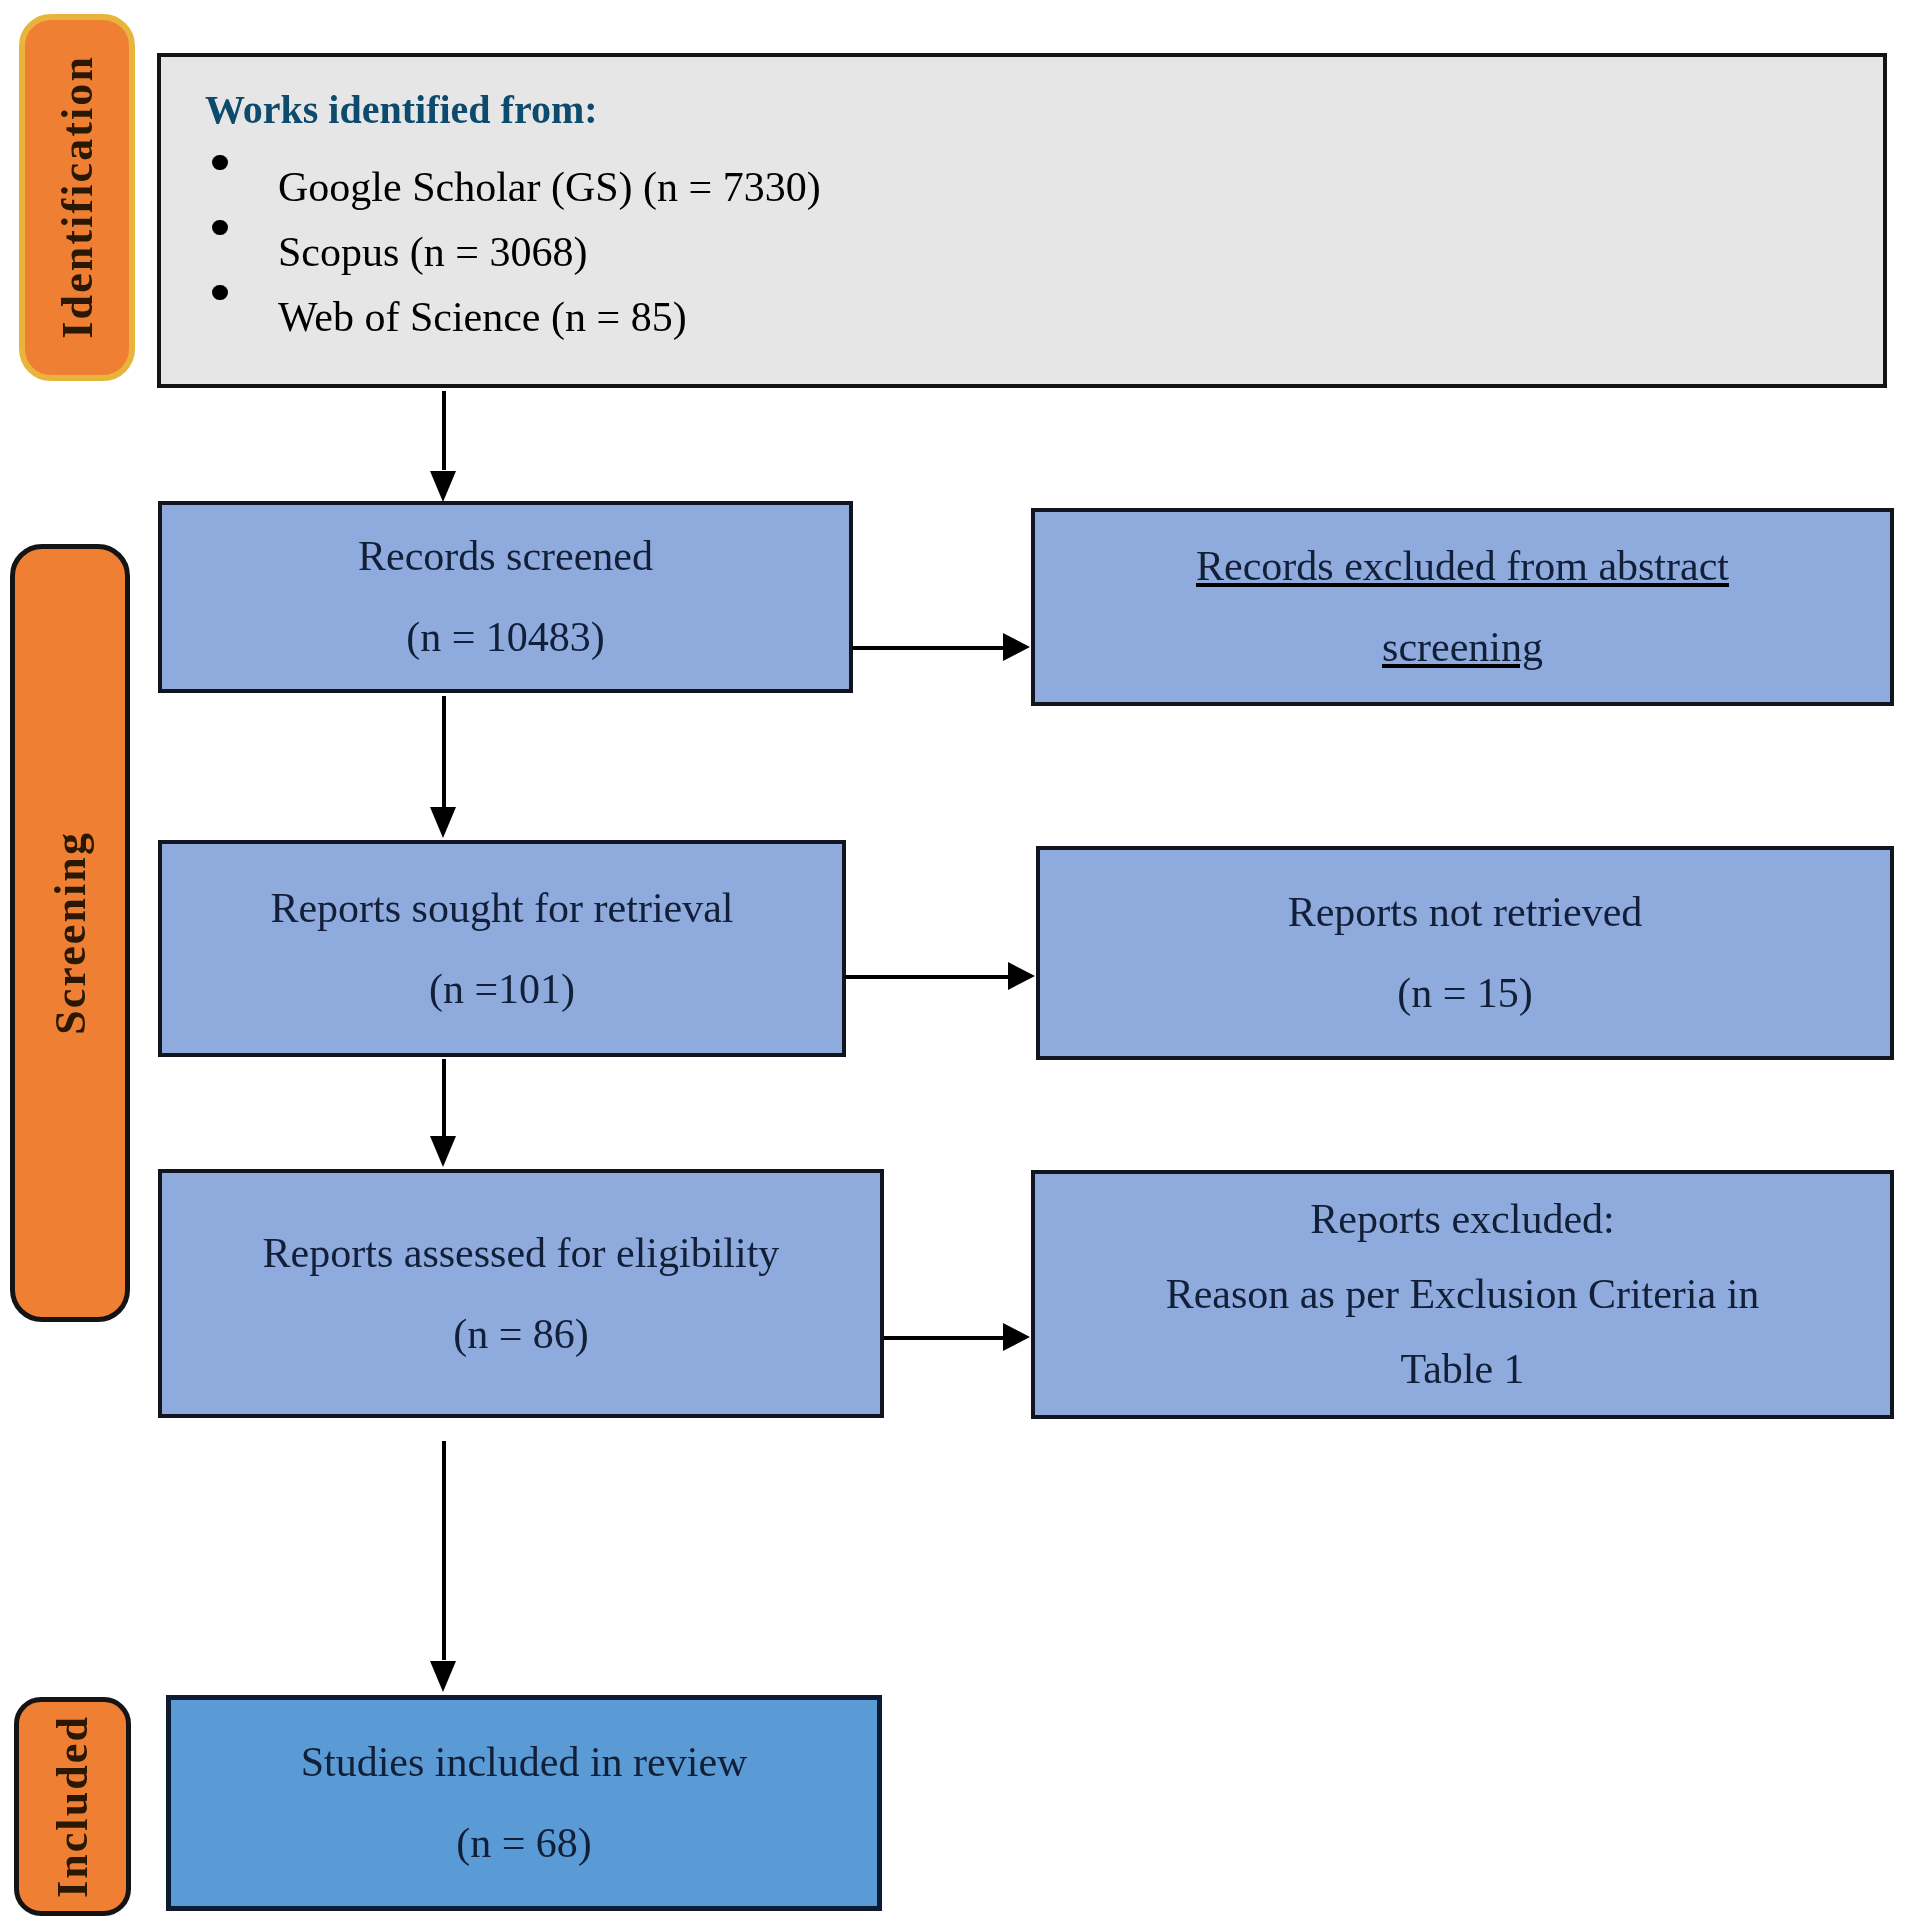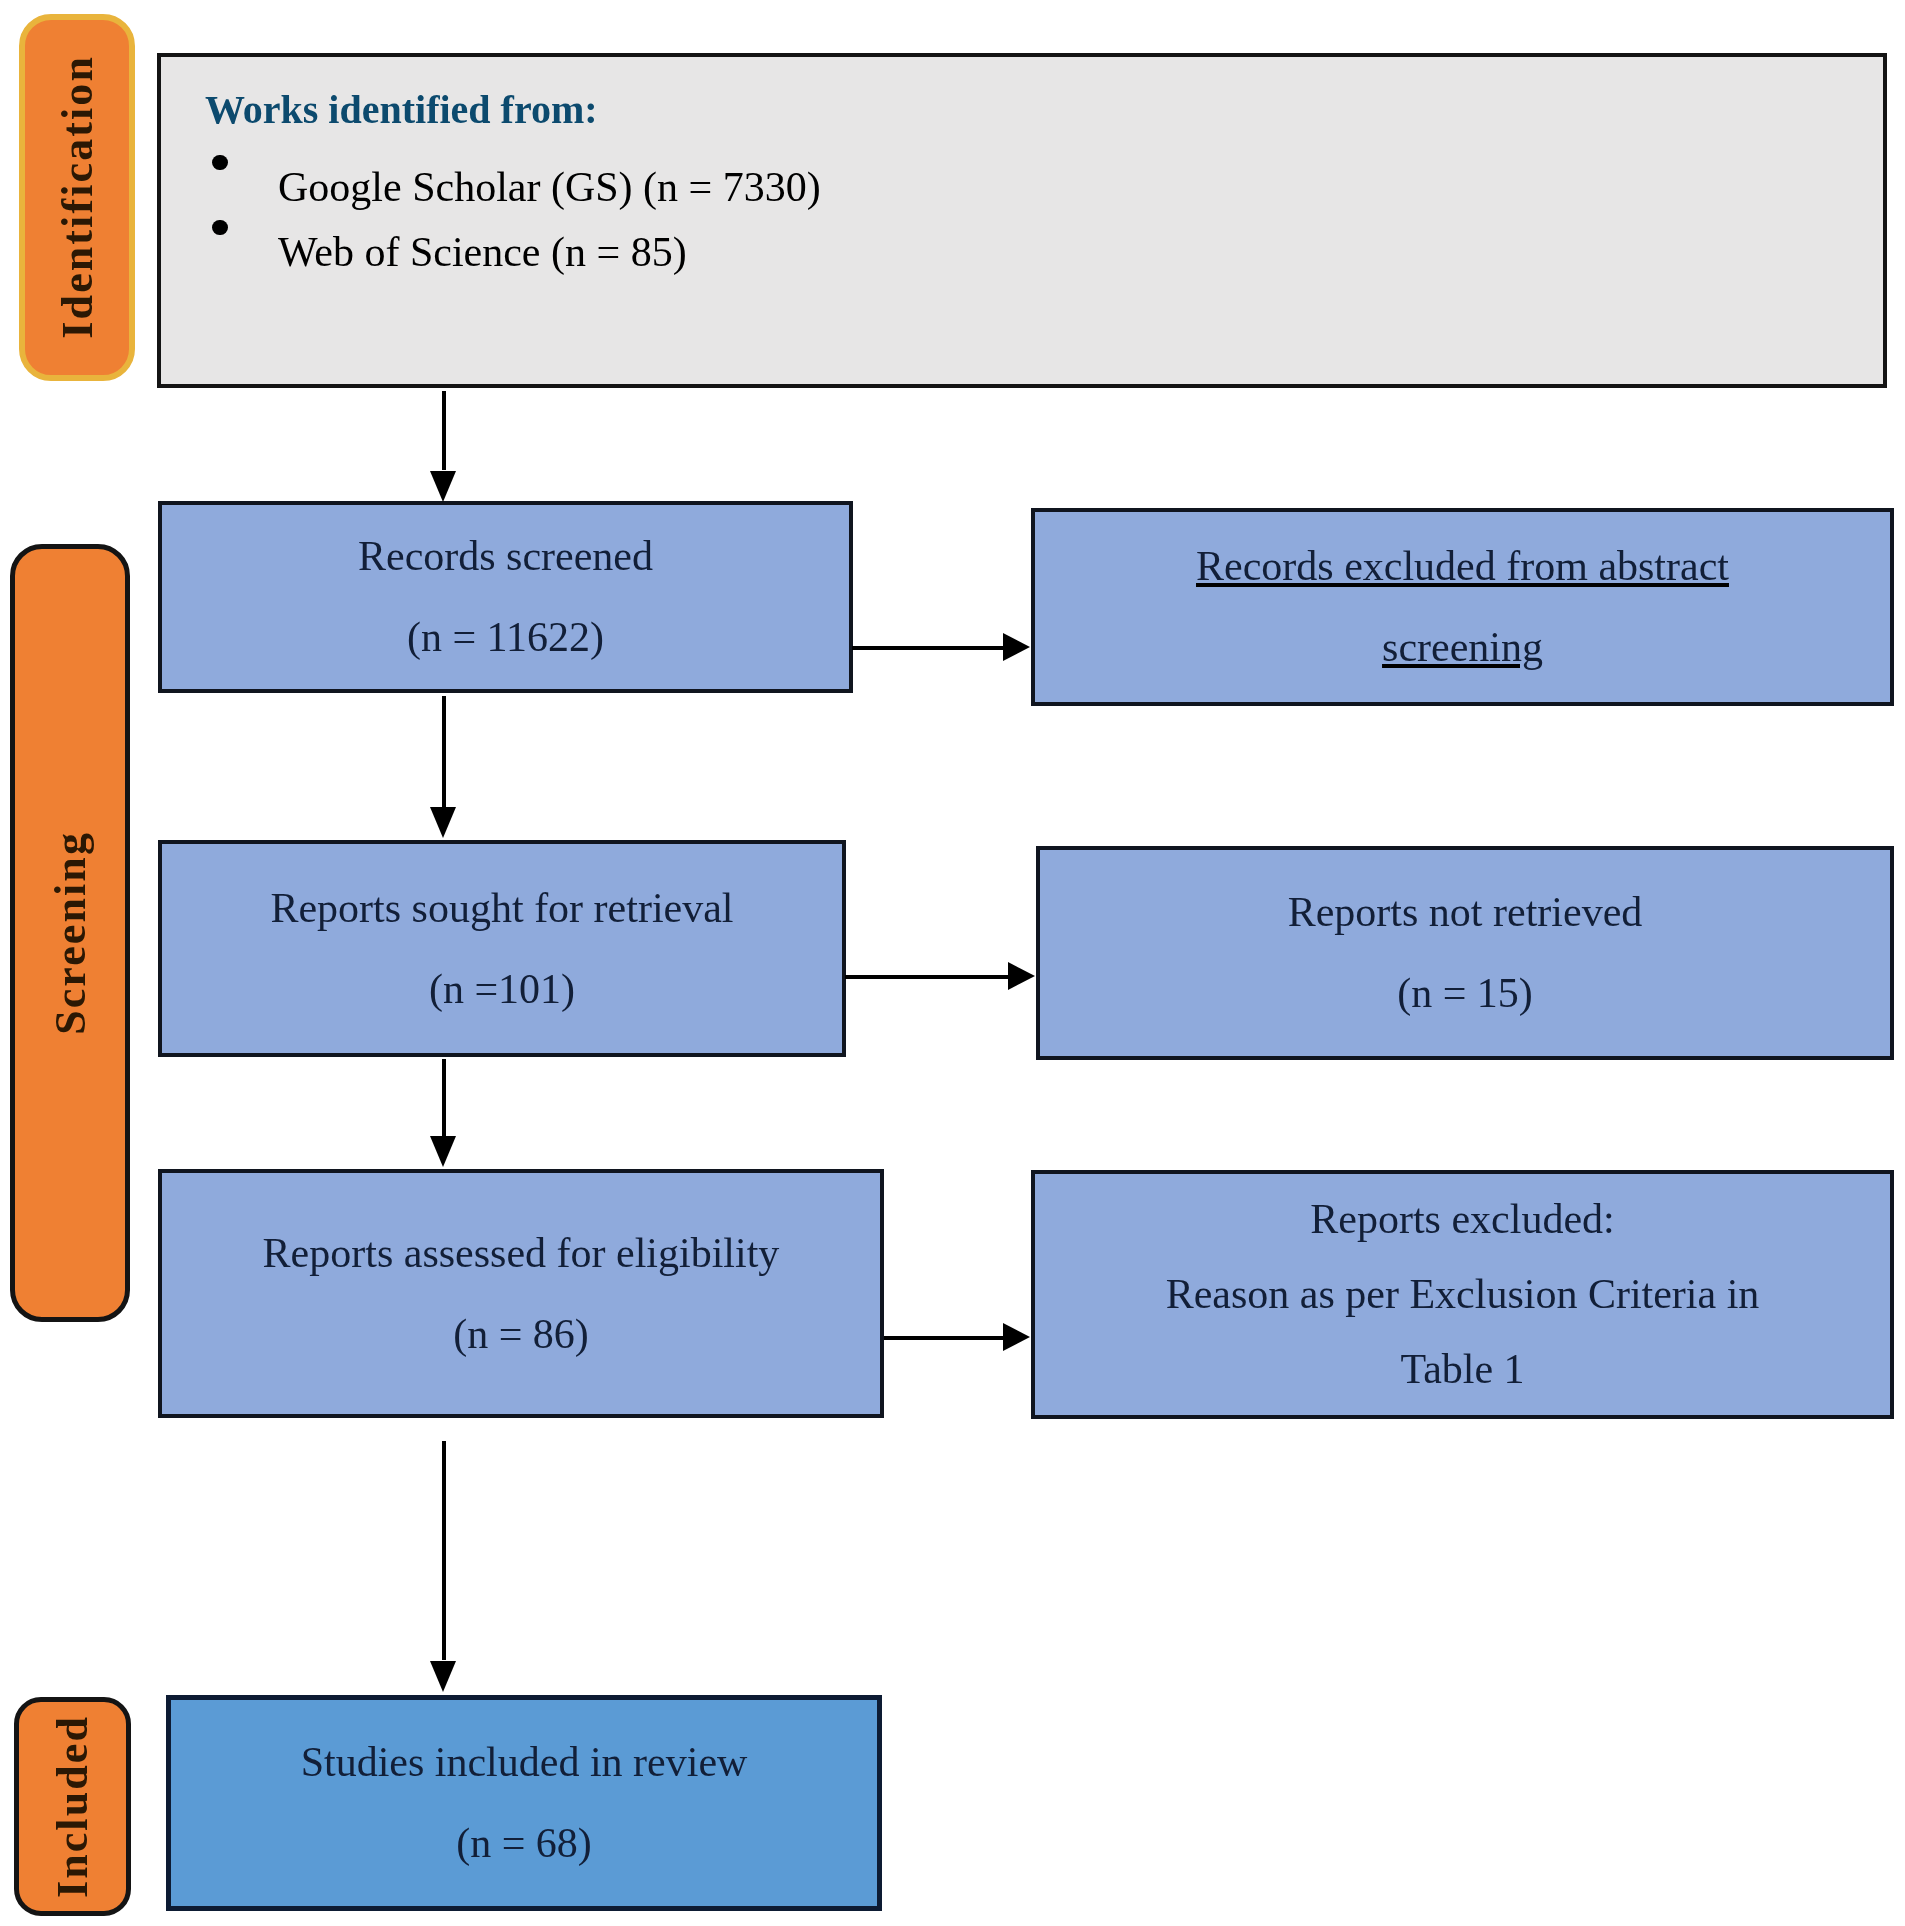--- a/index.html
+++ b/index.html
@@ -84,27 +84,31 @@
   </div>
 
   <div class="box" id="box-works-identified">
     <div class="heading">Works identified from:</div>
     <div class="bullet">
       <span class="dot"></span>
       <span>Google Scholar (GS) (n = 7330)</span>
     </div>
     <div class="bullet">
       <span class="dot"></span>
+      <span>Scopus (n = 3068)</span>
+    </div>
+    <div class="bullet">
+      <span class="dot"></span>
       <span>Web of Science (n = 85)</span>
     </div>
   </div>
 
   <div class="box blue" id="box-records-screened">
     <div class="line">Records screened</div>
-    <div class="line">(n = 11622)</div>
+    <div class="line">(n = 10483)</div>
   </div>
 
   <div class="box blue" id="box-records-excluded">
     <div class="line">Records excluded from abstract</div>
     <div class="line">screening</div>
   </div>
 
   <div class="box blue" id="box-reports-sought">
     <div class="line">Reports sought for retrieval</div>
     <div class="line">(n =101)</div>

